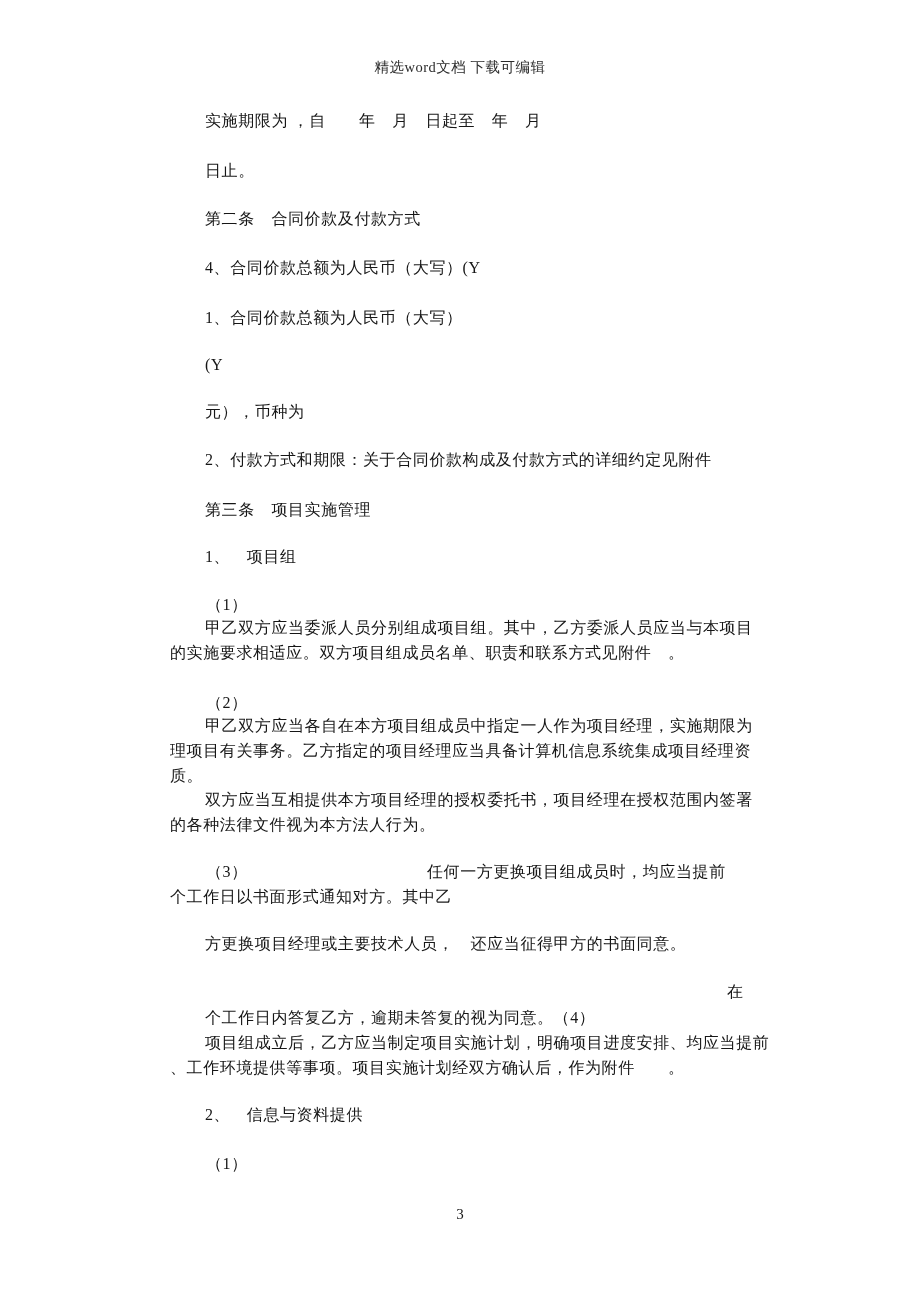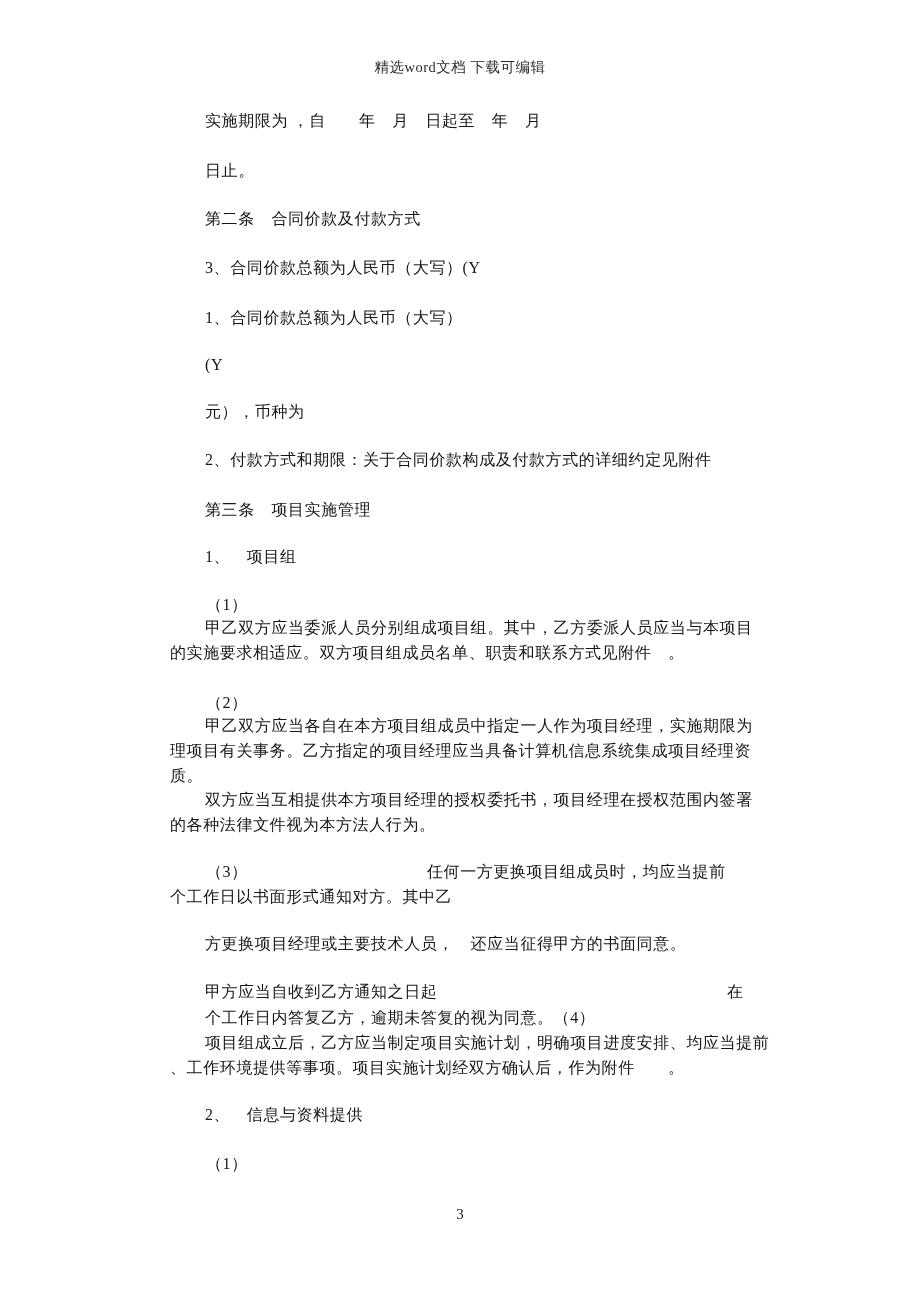--- a/index.html
+++ b/index.html
@@ -48,41 +48,40 @@
 </head>
 <body>
 
 <div class="page">
 
   <div class="watermark">精选word文档 下载可编辑</div>
 
   <div class="line" style="top:110px;left:205px">实施期限为 ，自　　年　月　日起至　年　月</div>
   <div class="line" style="top:160px;left:205px">日止。</div>
   <div class="line" style="top:208px;left:205px">第二条　合同价款及付款方式</div>
-  <div class="line" style="top:257px;left:205px">3、合同价款总额为人民币（大写）(Y</div>
+  <div class="line" style="top:257px;left:205px">4、合同价款总额为人民币（大写）(Y</div>
   <div class="line" style="top:307px;left:205px">1、合同价款总额为人民币（大写）</div>
   <div class="line" style="top:354px;left:205px">(Y</div>
   <div class="line" style="top:401px;left:205px">元），币种为</div>
   <div class="line" style="top:449px;left:205px">2、付款方式和期限：关于合同价款构成及付款方式的详细约定见附件</div>
   <div class="line" style="top:499px;left:205px">第三条　项目实施管理</div>
   <div class="line" style="top:546px;left:205px">1、　项目组</div>
   <div class="line" style="top:594px;left:206px">（1）</div>
   <div class="line" style="top:617px;left:205px">甲乙双方应当委派人员分别组成项目组。其中，乙方委派人员应当与本项目</div>
   <div class="line" style="top:642px;left:170px">的实施要求相适应。双方项目组成员名单、职责和联系方式见附件　。</div>
   <div class="line" style="top:692px;left:206px">（2）</div>
   <div class="line" style="top:715px;left:205px">甲乙双方应当各自在本方项目组成员中指定一人作为项目经理，实施期限为</div>
   <div class="line" style="top:740px;left:170px">理项目有关事务。乙方指定的项目经理应当具备计算机信息系统集成项目经理资</div>
   <div class="line" style="top:765px;left:170px">质。</div>
   <div class="line" style="top:789px;left:205px">双方应当互相提供本方项目经理的授权委托书，项目经理在授权范围内签署</div>
   <div class="line" style="top:814px;left:170px">的各种法律文件视为本方法人行为。</div>
   <div class="line" style="top:861px;left:206px">（3）</div>
   <div class="line" style="top:861px;left:427px">任何一方更换项目组成员时，均应当提前</div>
   <div class="line" style="top:886px;left:170px">个工作日以书面形式通知对方。其中乙</div>
   <div class="line" style="top:933px;left:205px">方更换项目经理或主要技术人员，　还应当征得甲方的书面同意。</div>
-  <div class="line" style="top:981px;left:205px">甲方应当自收到乙方通知之日起</div>
   <div class="line" style="top:981px;left:727px">在</div>
   <div class="line" style="top:1007px;left:205px">个工作日内答复乙方，逾期未答复的视为同意。（4）</div>
   <div class="line" style="top:1032px;left:205px">项目组成立后，乙方应当制定项目实施计划，明确项目进度安排、均应当提前</div>
   <div class="line" style="top:1057px;left:170px">、工作环境提供等事项。项目实施计划经双方确认后，作为附件　　。</div>
   <div class="line" style="top:1104px;left:205px">2、　信息与资料提供</div>
   <div class="line" style="top:1153px;left:206px">（1）</div>
 
   <div class="page-number">3</div>
 
 </div>

